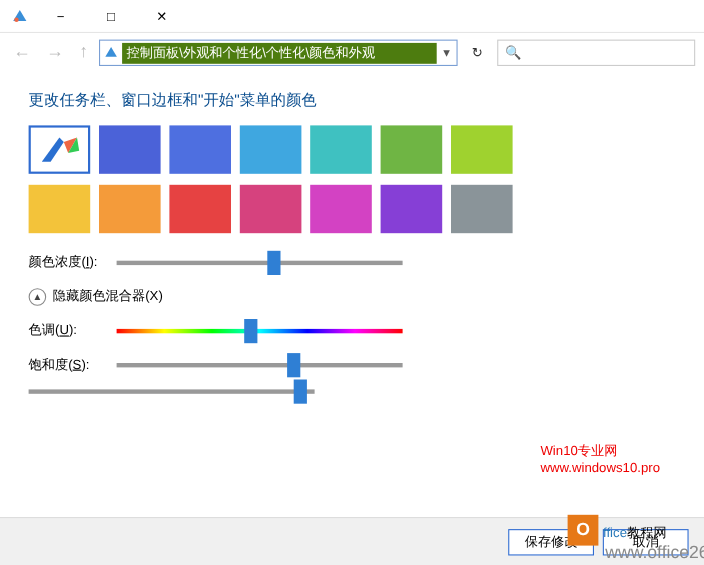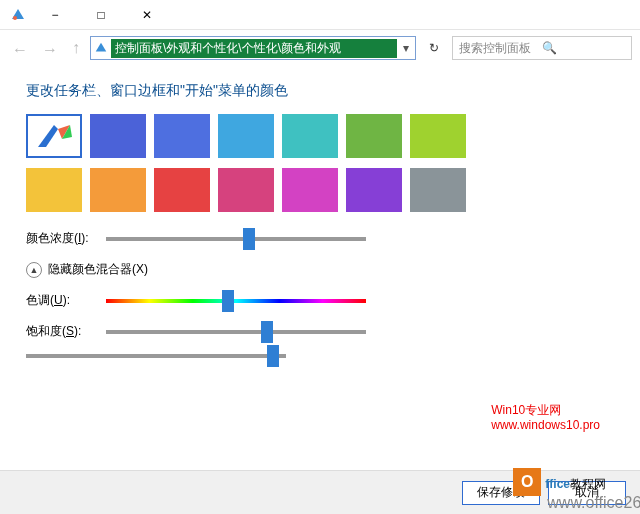--- a/index.html
+++ b/index.html
@@ -6,21 +6,21 @@
 body{background:#fff;width:640px;height:514px;overflow:hidden;position:relative}
 .titlebar{height:30px;display:flex;align-items:center;padding:0 0 0 10px;border-bottom:1px solid #e5e5e5}
 .titlebar .icon{width:16px;height:16px;margin-right:6px}
 .titlebar .title{flex:1;color:#000}
 .winbtns{display:flex;height:100%}
 .winbtn{width:46px;display:flex;align-items:center;justify-content:center;color:#000}
 .navrow{height:36px;display:flex;align-items:center;padding:0 8px;gap:6px}
 .navarrow{color:#bbb;font-size:16px;padding:0 4px}
 .addrwrap{flex:1;display:flex;align-items:center;border:1px solid #7a9fd4;height:24px;background:#fff}
 .addricon{width:20px;display:flex;align-items:center;justify-content:center}
-.addrtext{flex:1;background:#15803d;color:#fff;padding:1px 4px;white-space:nowrap;overflow:hidden}
+.addrtext{flex:1;background:#4d7c0f;color:#fff;padding:1px 4px;white-space:nowrap;overflow:hidden}
 .addrdd{width:18px;text-align:center;color:#555}
 .refresh{width:24px;height:24px;display:flex;align-items:center;justify-content:center;color:#333}
 .searchbox{width:180px;height:24px;border:1px solid #ccc;display:flex;align-items:center;padding:0 6px;color:#888}
 .searchbox span{flex:1}
 .content{padding:16px 26px 10px 26px}
 .heading{color:#0b4e8f;font-size:14px;margin-bottom:14px}
 .swrow{display:flex;gap:8px;margin-bottom:10px}
 .swatch{width:56px;height:44px;border:2px solid transparent}
 .swatch.sel{border-color:#2f6bd0;background:#fff;display:flex;align-items:center;justify-content:center}
 .slidergroup{margin-top:18px}
@@ -31,21 +31,21 @@
 .thumb{position:absolute;width:12px;height:22px;background:#2f7fd4;top:-9px;transform:translateX(-50%)}
 .exprow{display:flex;align-items:center;gap:6px;margin:6px 0 14px 0}
 .chev{width:16px;height:16px;border:1px solid #888;border-radius:50%;display:flex;align-items:center;justify-content:center;font-size:9px;color:#444}
 .hue{background:linear-gradient(90deg,#ff0000,#ffff00,#00ff00,#00ffff,#0000ff,#ff00ff,#ff0000)}
 .footer{position:absolute;bottom:0;left:0;right:0;height:44px;border-top:1px solid #ddd;background:#f0f0f0;display:flex;align-items:center;justify-content:flex-end;padding:0 14px;gap:8px}
 .btn{min-width:78px;height:24px;border:1px solid #2f6bd0;background:#fff;display:flex;align-items:center;justify-content:center;cursor:pointer}
 .watermark{position:absolute;right:40px;bottom:80px;color:#e00;font-size:17px;text-align:left;line-height:1.3;pointer-events:none}
 .logo{position:absolute;right:34px;bottom:18px;display:flex;align-items:center;pointer-events:none}
 .logo .sq{width:28px;height:28px;background:#e67817;color:#fff;display:flex;align-items:center;justify-content:center;font-weight:bold;font-size:16px;margin-right:4px}
 .logo .t{font-size:18px}
-.logo .t .b{color:#2a7ab9;font-weight:bold}
+.logo .t .b{color:#2a7ab9;font-weight:normal}
 .logo .sub{position:absolute;top:26px;left:34px;font-size:16px;color:#888}
 </style>
 </head>
 <body>
 
 <div class="titlebar">
   <span class="icon">
     <svg viewBox="0 0 16 16">
         <rect width="16" height="16" fill="#fff"></rect>
         <path d="M2 12 L8 2 L14 12 Z" fill="#3a8fd8"></path>
@@ -68,21 +68,20 @@
       <svg width="14" height="14" viewBox="0 0 16 16">
           <rect width="16" height="16" fill="#fff"></rect>
           <path d="M2 12 L8 2 L14 12 Z" fill="#3a8fd8"></path>
         </svg>
     </div>
     <div class="addrtext">控制面板\外观和个性化\个性化\颜色和外观</div>
     <div class="addrdd">▾</div>
   </div>
   <div class="refresh">↻</div>
   <div class="searchbox">
-    <span>搜索控制面板</span>
     <span>🔍</span>
   </div>
 </div>
 
 <div class="content">
   <div class="heading">更改任务栏、窗口边框和"开始"菜单的颜色</div>
 
   <div class="swrow" id="row1">
       <div class="swatch sel">
         <svg width="44" height="34" viewBox="0 0 44 34">

